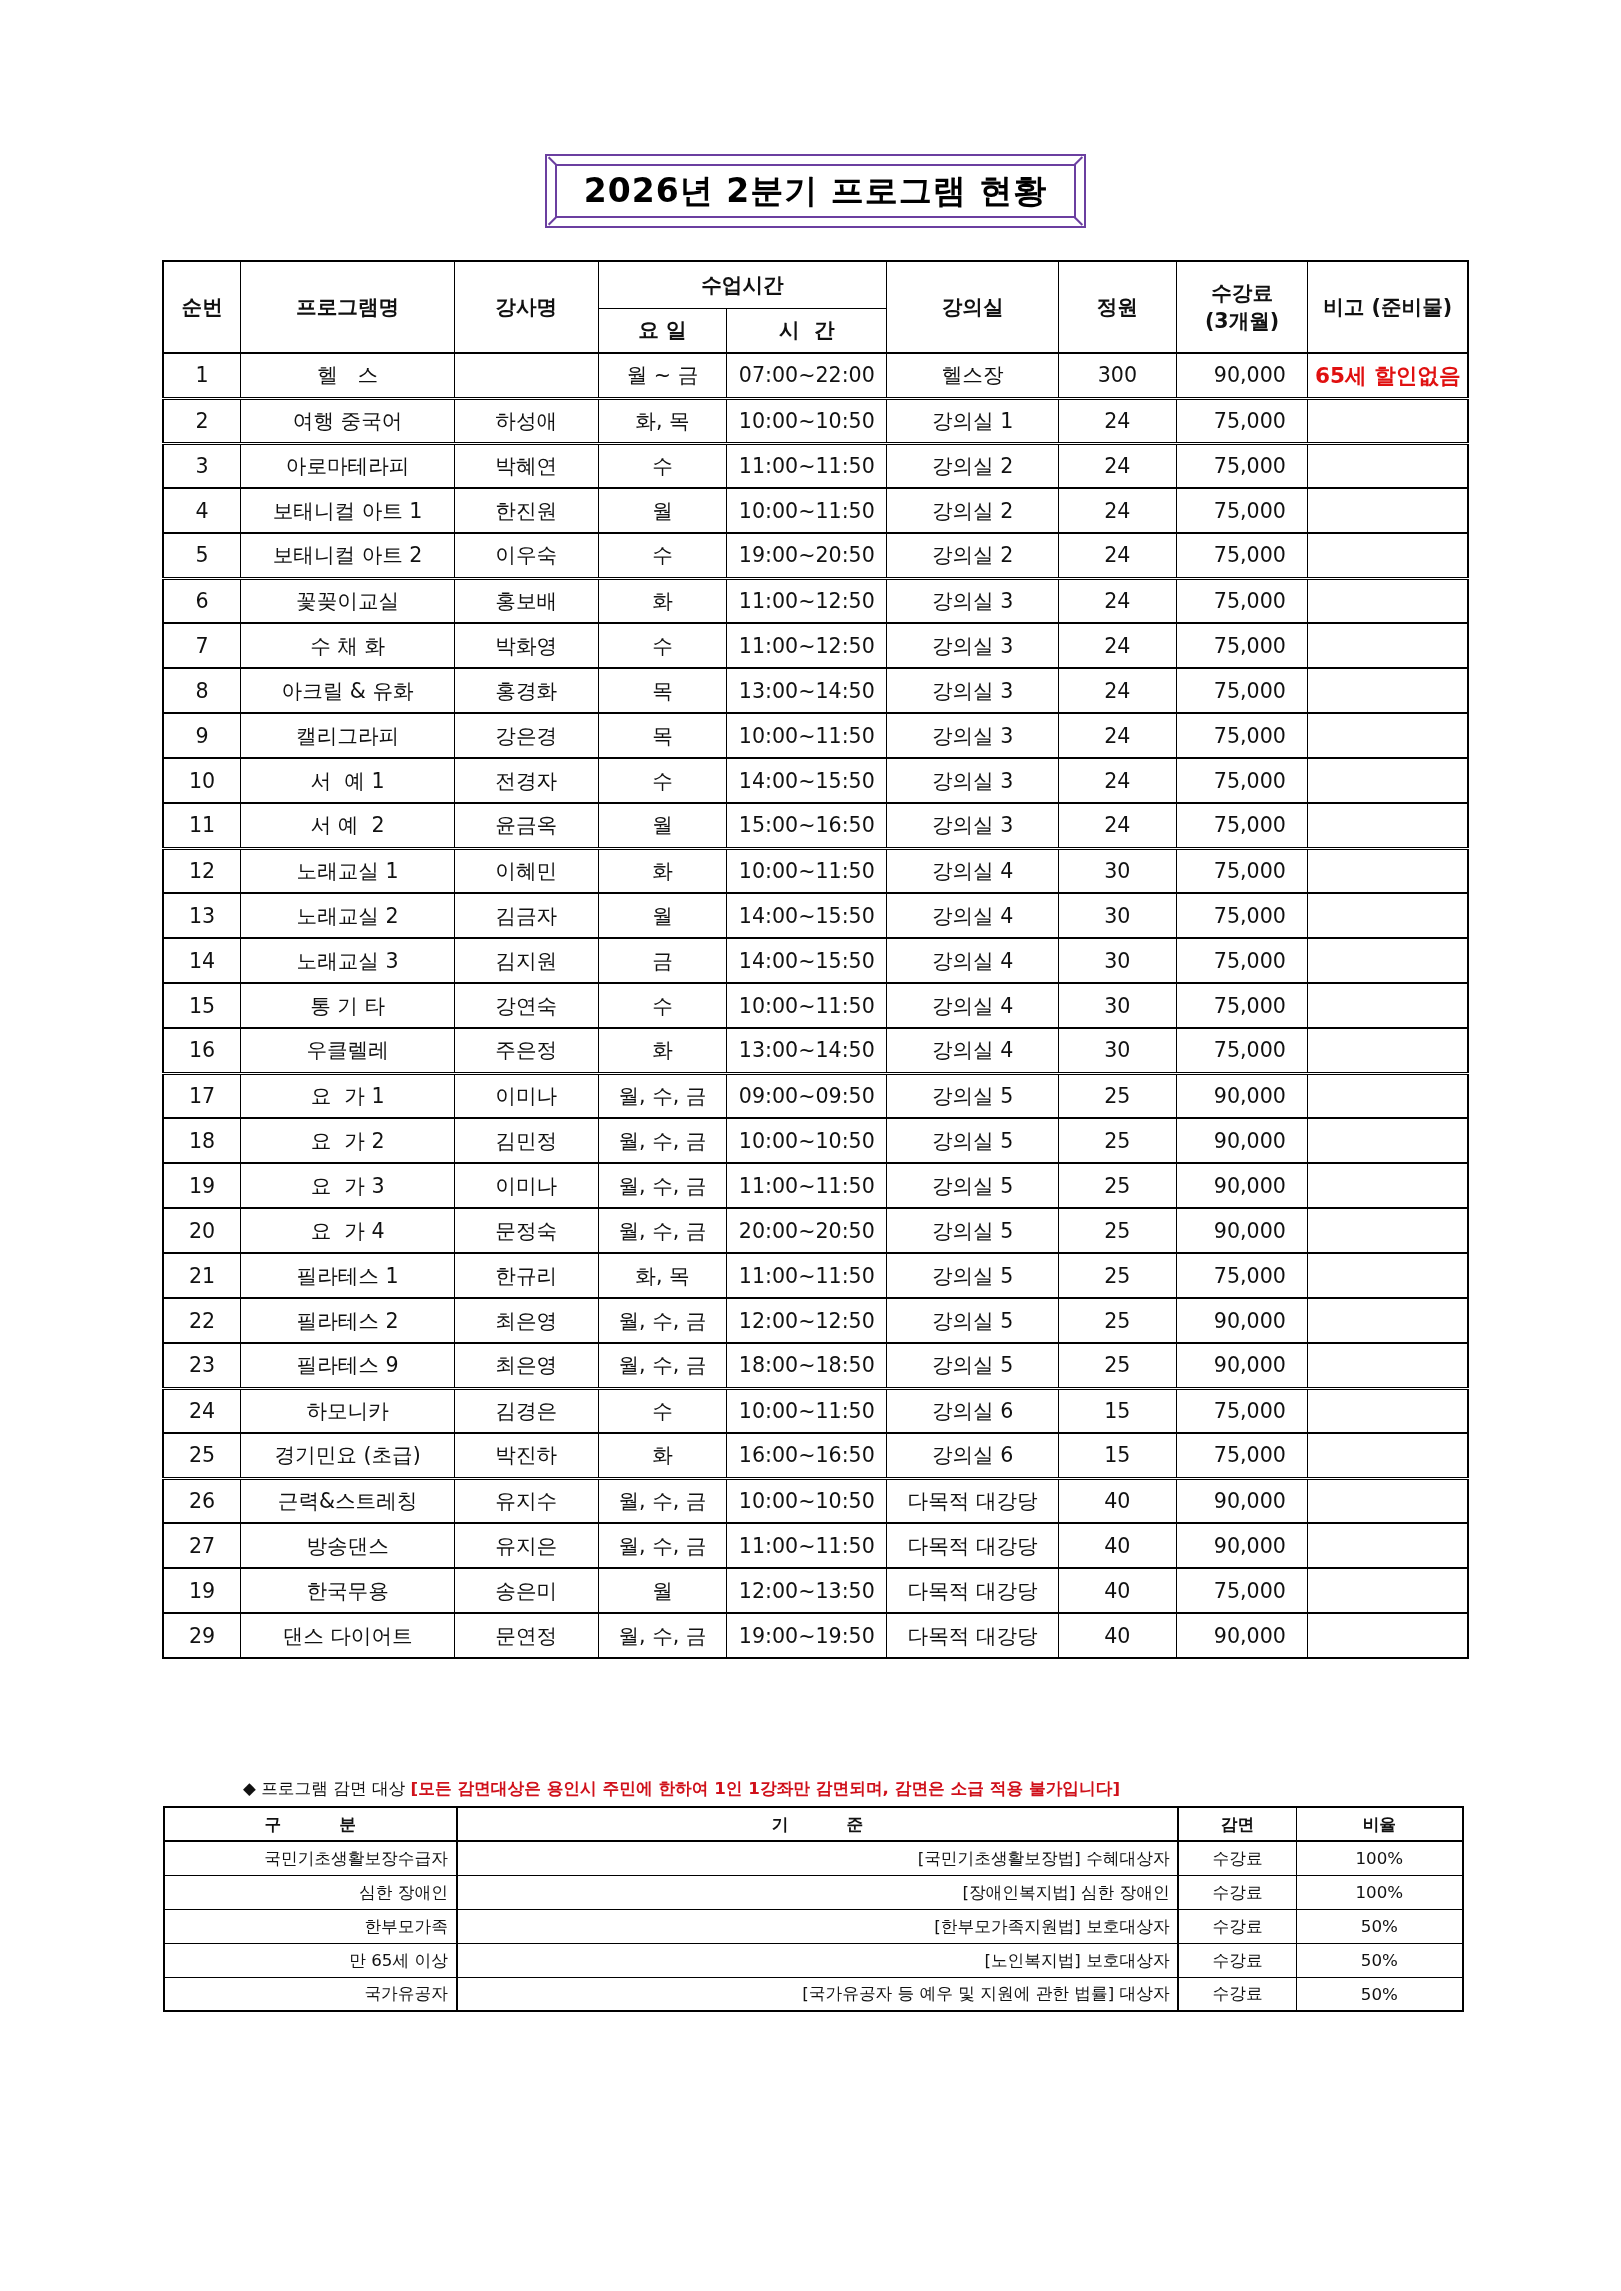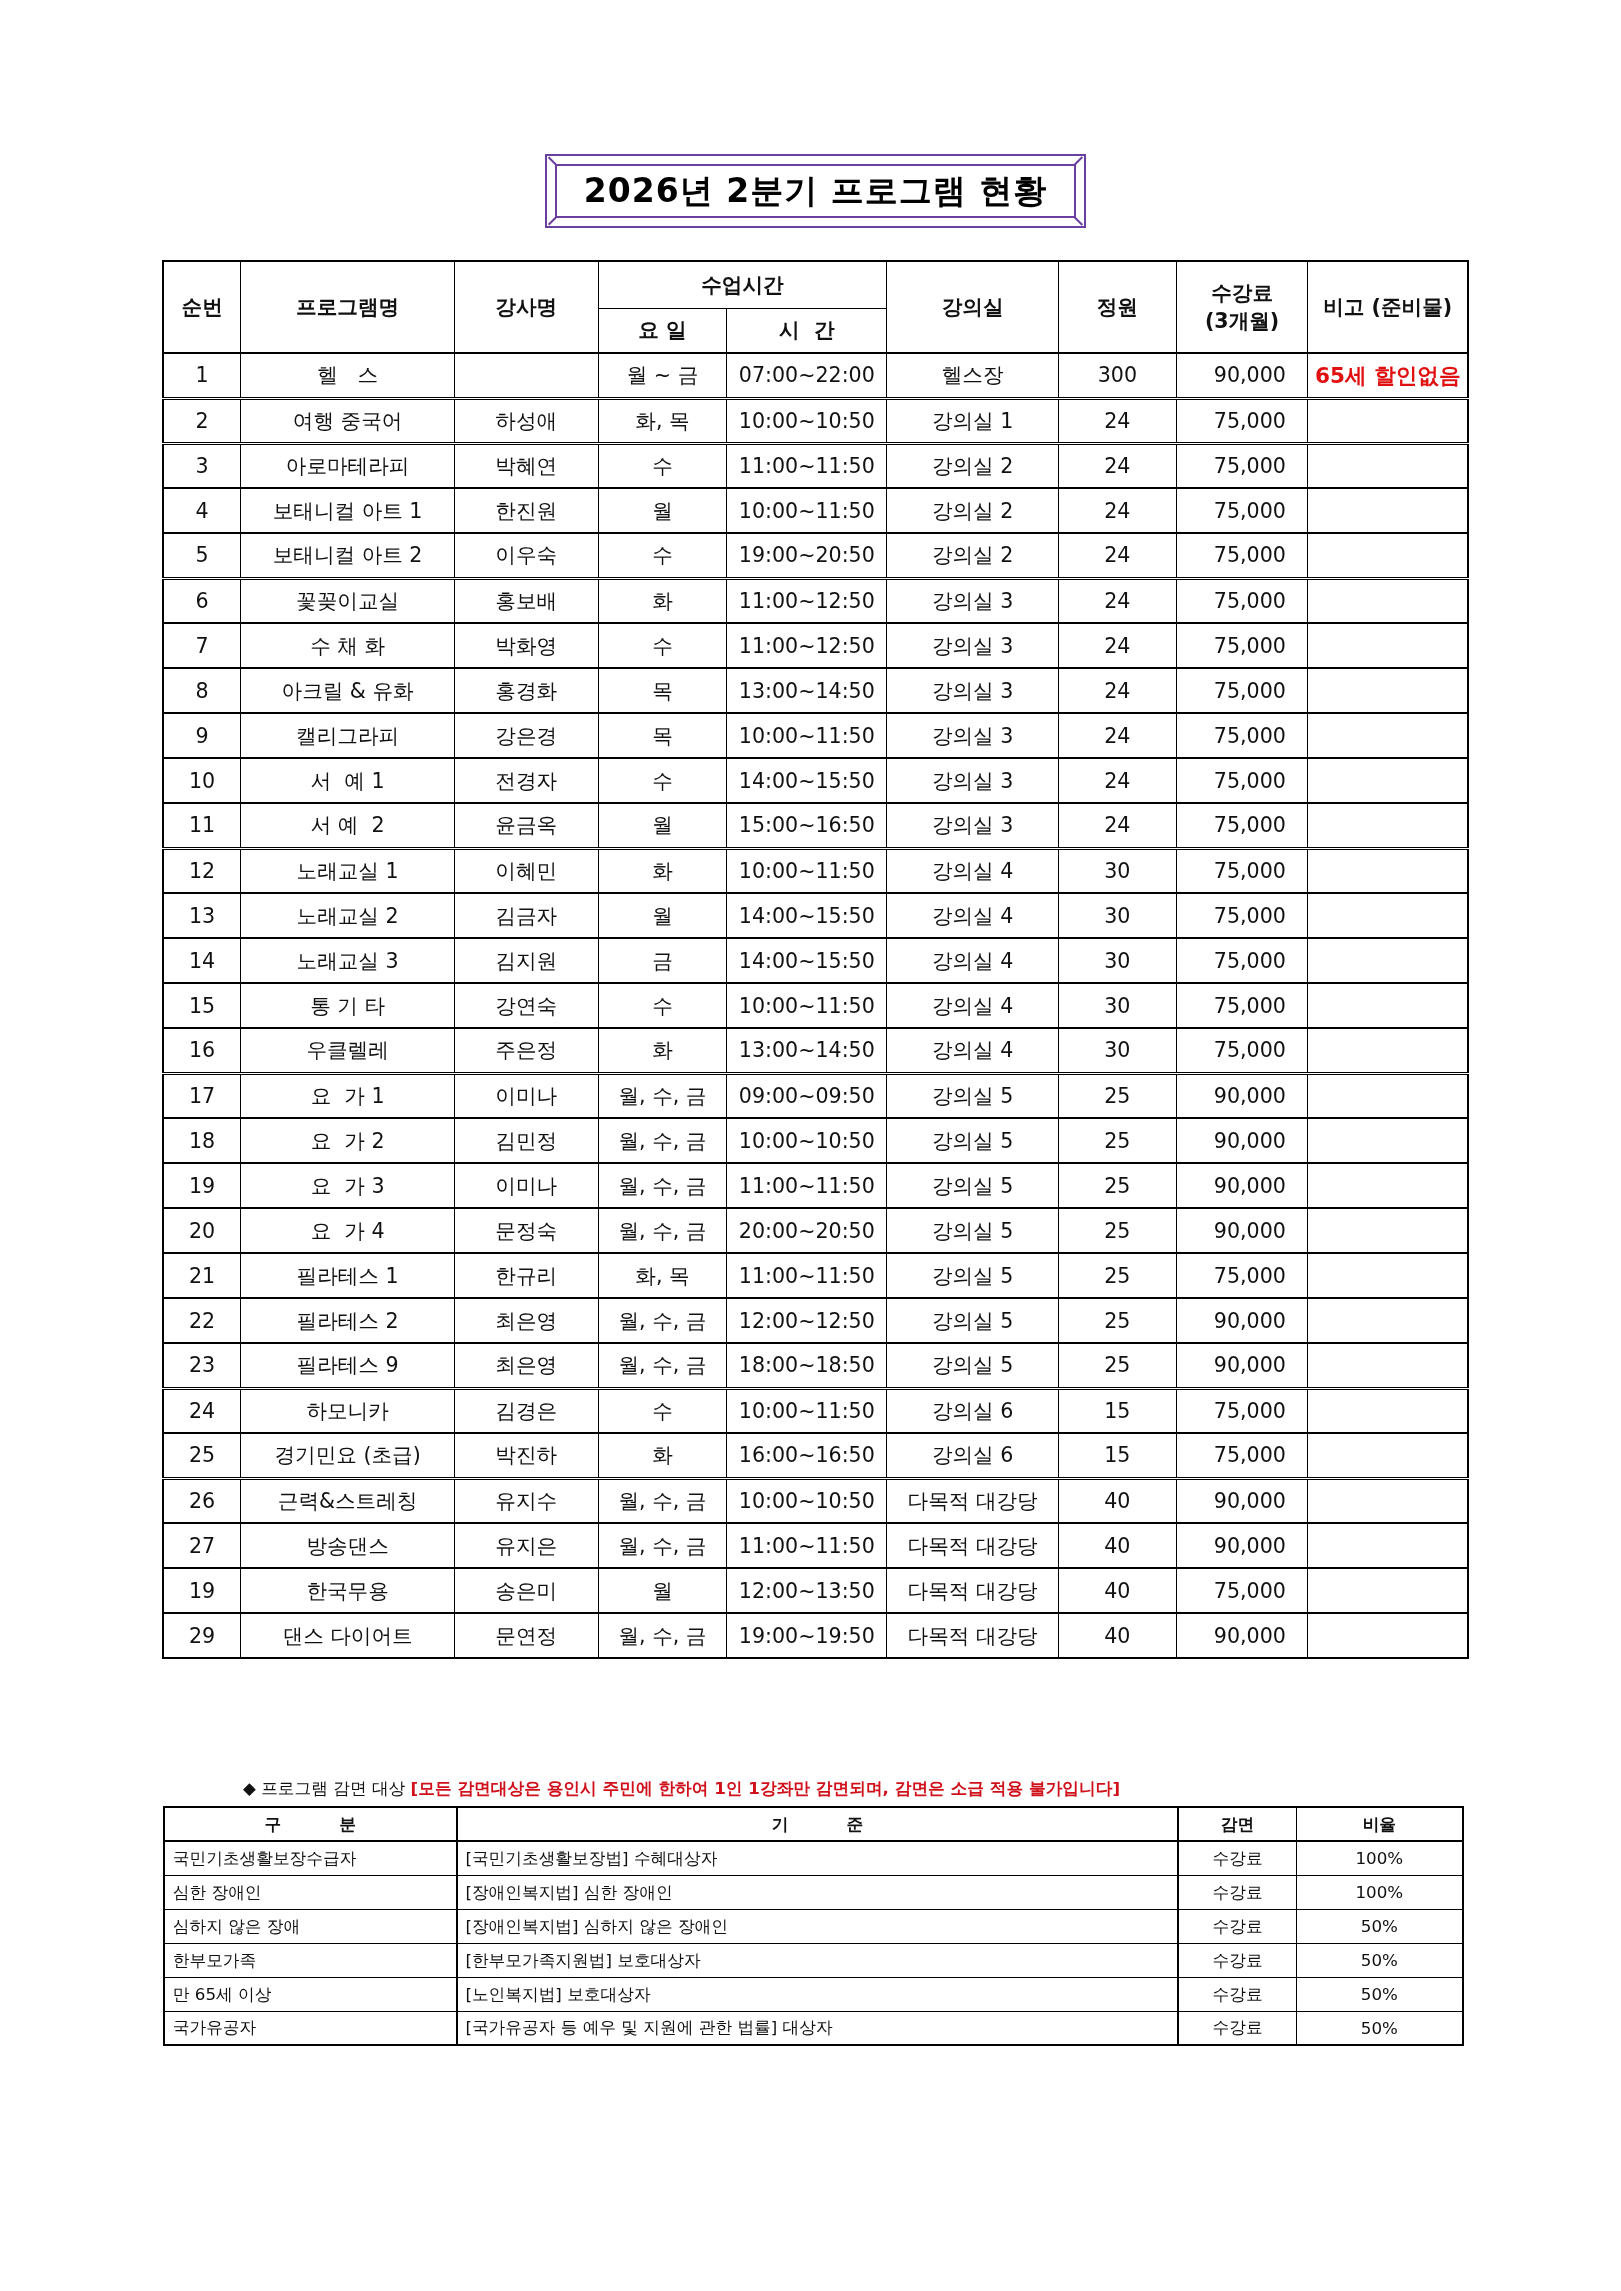--- a/index.html
+++ b/index.html
@@ -43,21 +43,21 @@
     position: absolute; left: 243px; top: 1777px; font-size: 16.7px; white-space: nowrap;
   }
   .discount-caption .red { color: #d0101a; font-weight: bold; }
 
   .disc { left: 163px; top: 1806px; width: 1301px; border: 2.9px solid #000; }
   .disc th, .disc td {
     border: 1.5px solid #000; font-size: 16.7px; padding: 0 7.8px; height: 34px;
     box-sizing: border-box; vertical-align: middle;
   }
   .disc th { font-weight: bold; text-align: center; }
-  .disc td.left { text-align: left; }
+  .disc td.left { text-align: right; }
   .disc td.center { text-align: center; }
   .disc td.tall { height: 69px; line-height: 33px; }
   .disc th.c-crit, .disc td.c-crit { border-left: 2.9px solid #000; border-right: 2.9px solid #000; }
   .disc thead tr th { border-bottom: 2.9px solid #000; }
 </style>
 </head>
 <body>
 
 <div class="title-frame">
   <span class="corner c1"></span>
@@ -449,26 +449,20 @@
         <td class="center">수강료</td>
         <td class="center">100%</td>
       </tr>
       <tr>
         <td class="left">심한 장애인</td>
         <td class="left c-crit">[장애인복지법] 심한 장애인</td>
         <td class="center">수강료</td>
         <td class="center">100%</td>
       </tr>
       <tr>
-        <td class="left">심하지 않은 장애</td>
-        <td class="left c-crit">[장애인복지법] 심하지 않은 장애인</td>
-        <td class="center">수강료</td>
-        <td class="center">50%</td>
-      </tr>
-      <tr>
         <td class="left">한부모가족</td>
         <td class="left c-crit">[한부모가족지원법] 보호대상자</td>
         <td class="center">수강료</td>
         <td class="center">50%</td>
       </tr>
       <tr>
         <td class="left">만 65세 이상</td>
         <td class="left c-crit">[노인복지법] 보호대상자</td>
         <td class="center">수강료</td>
         <td class="center">50%</td>

